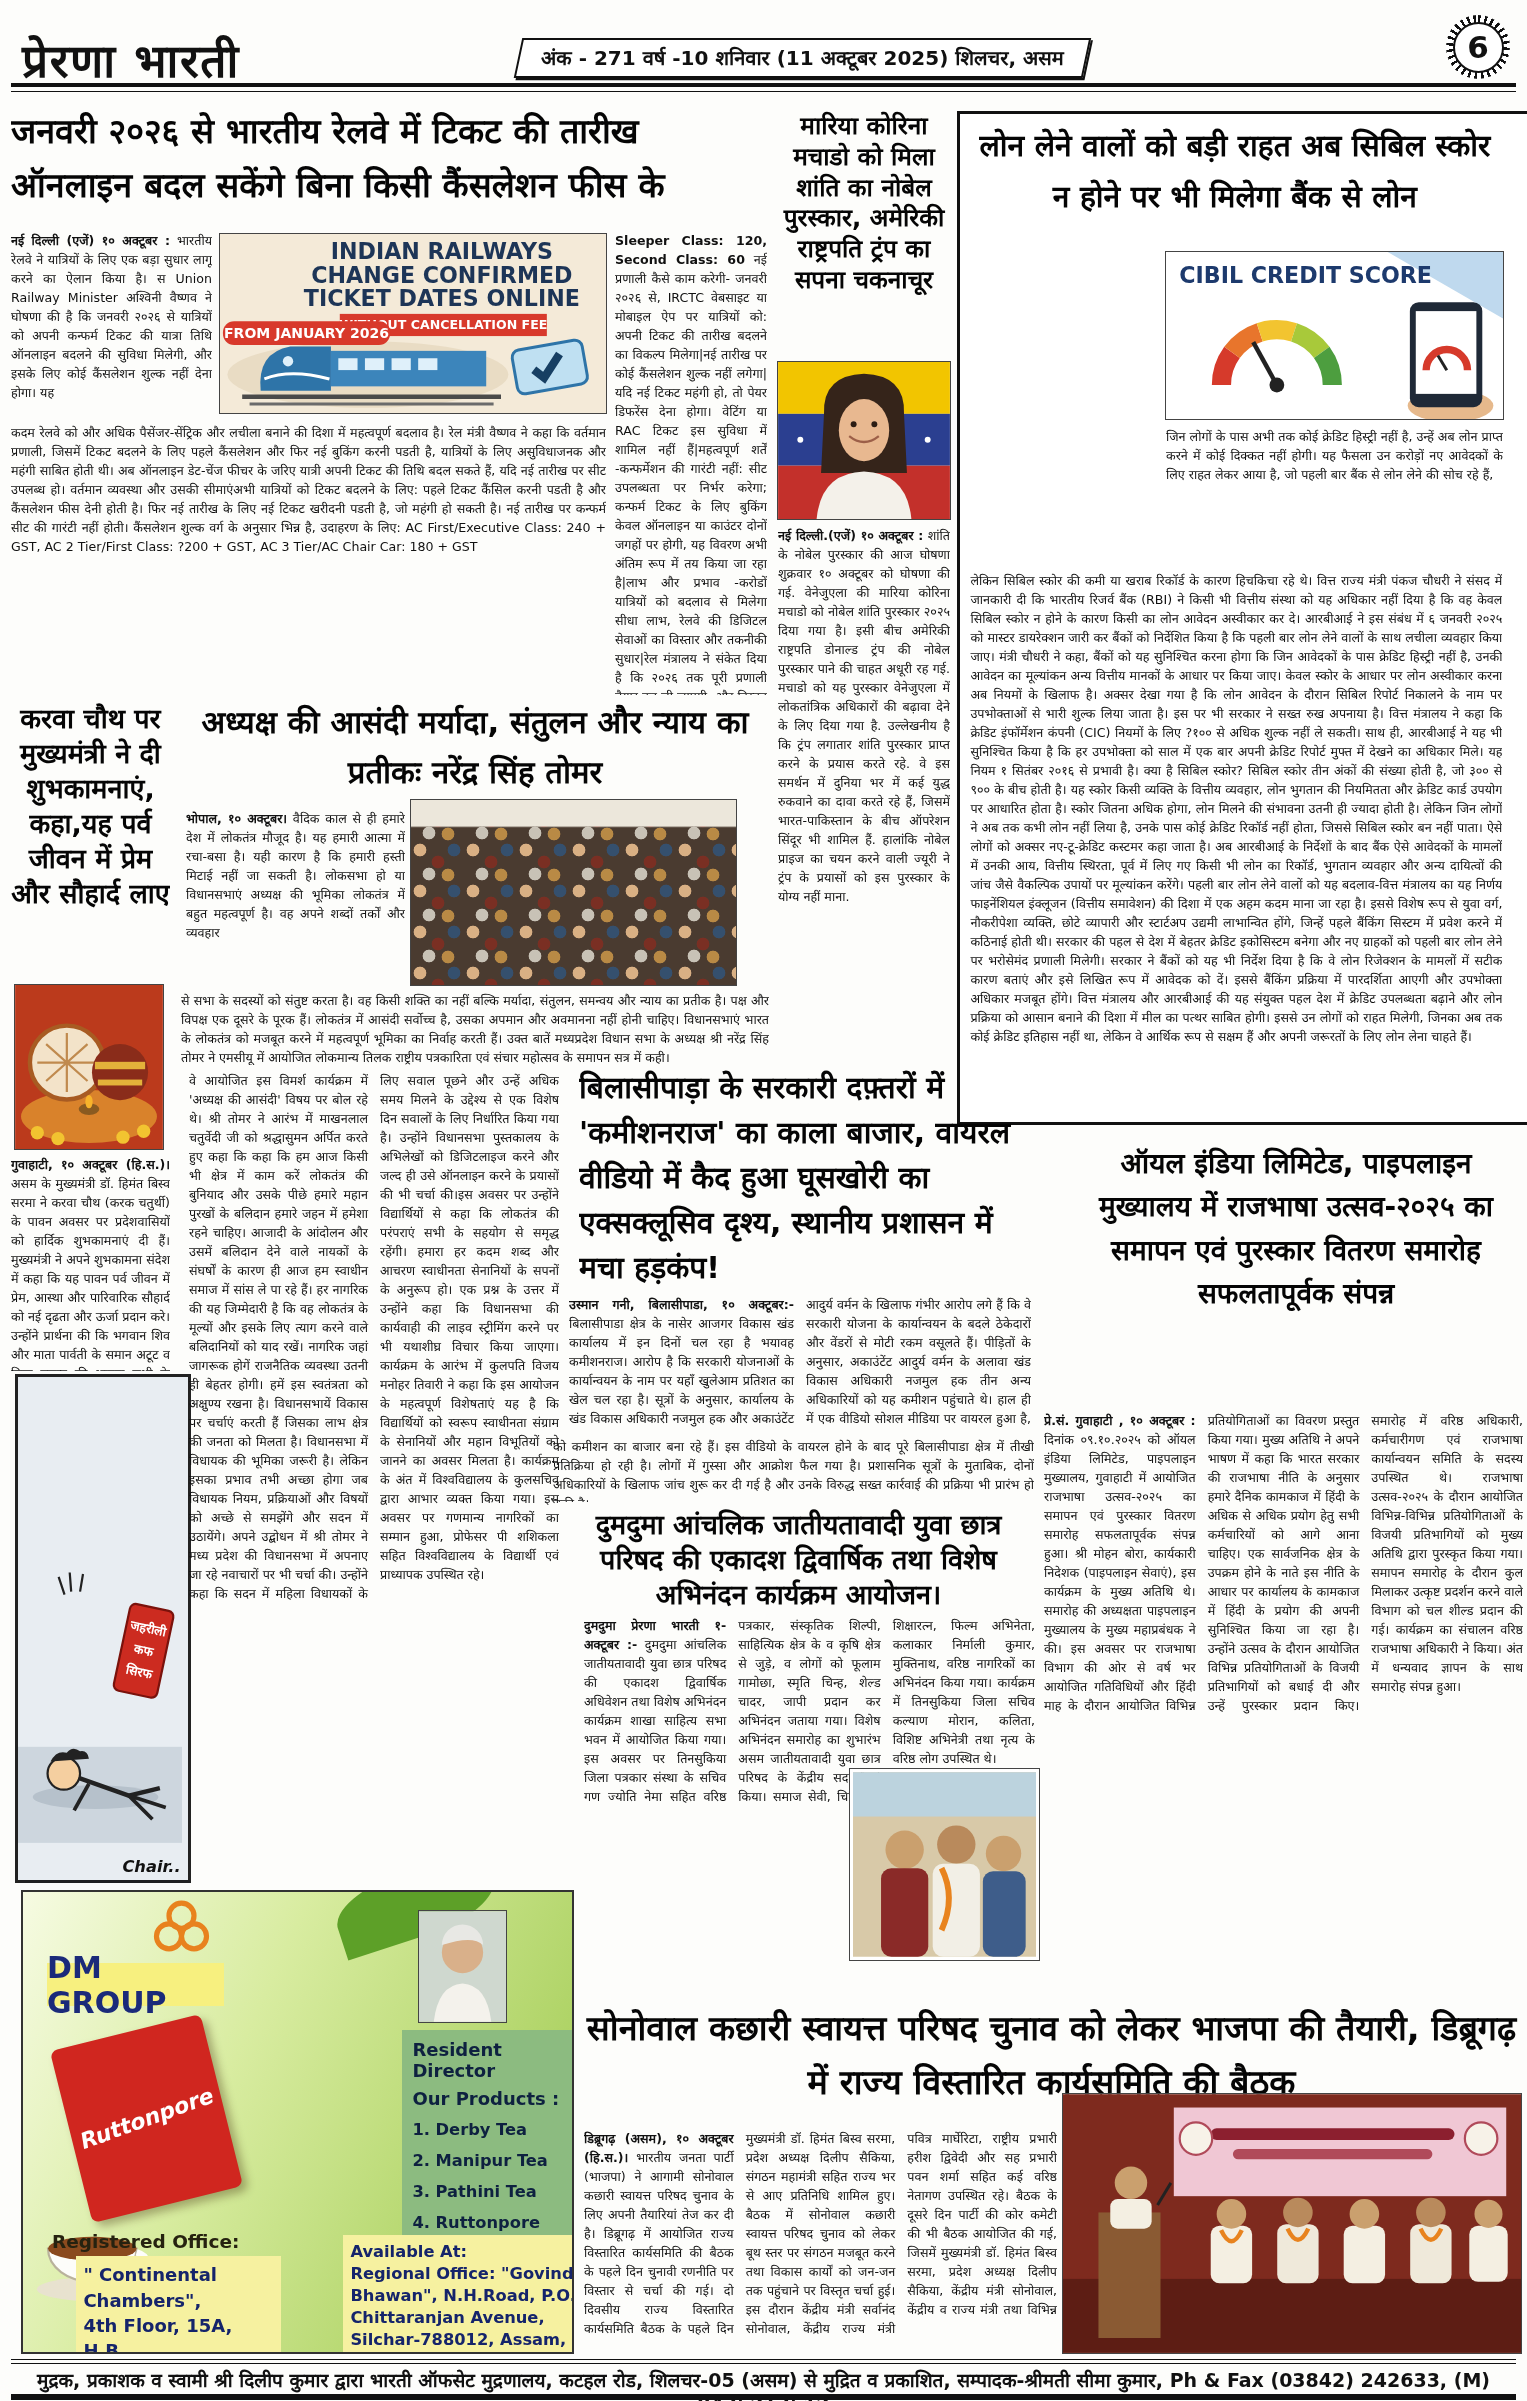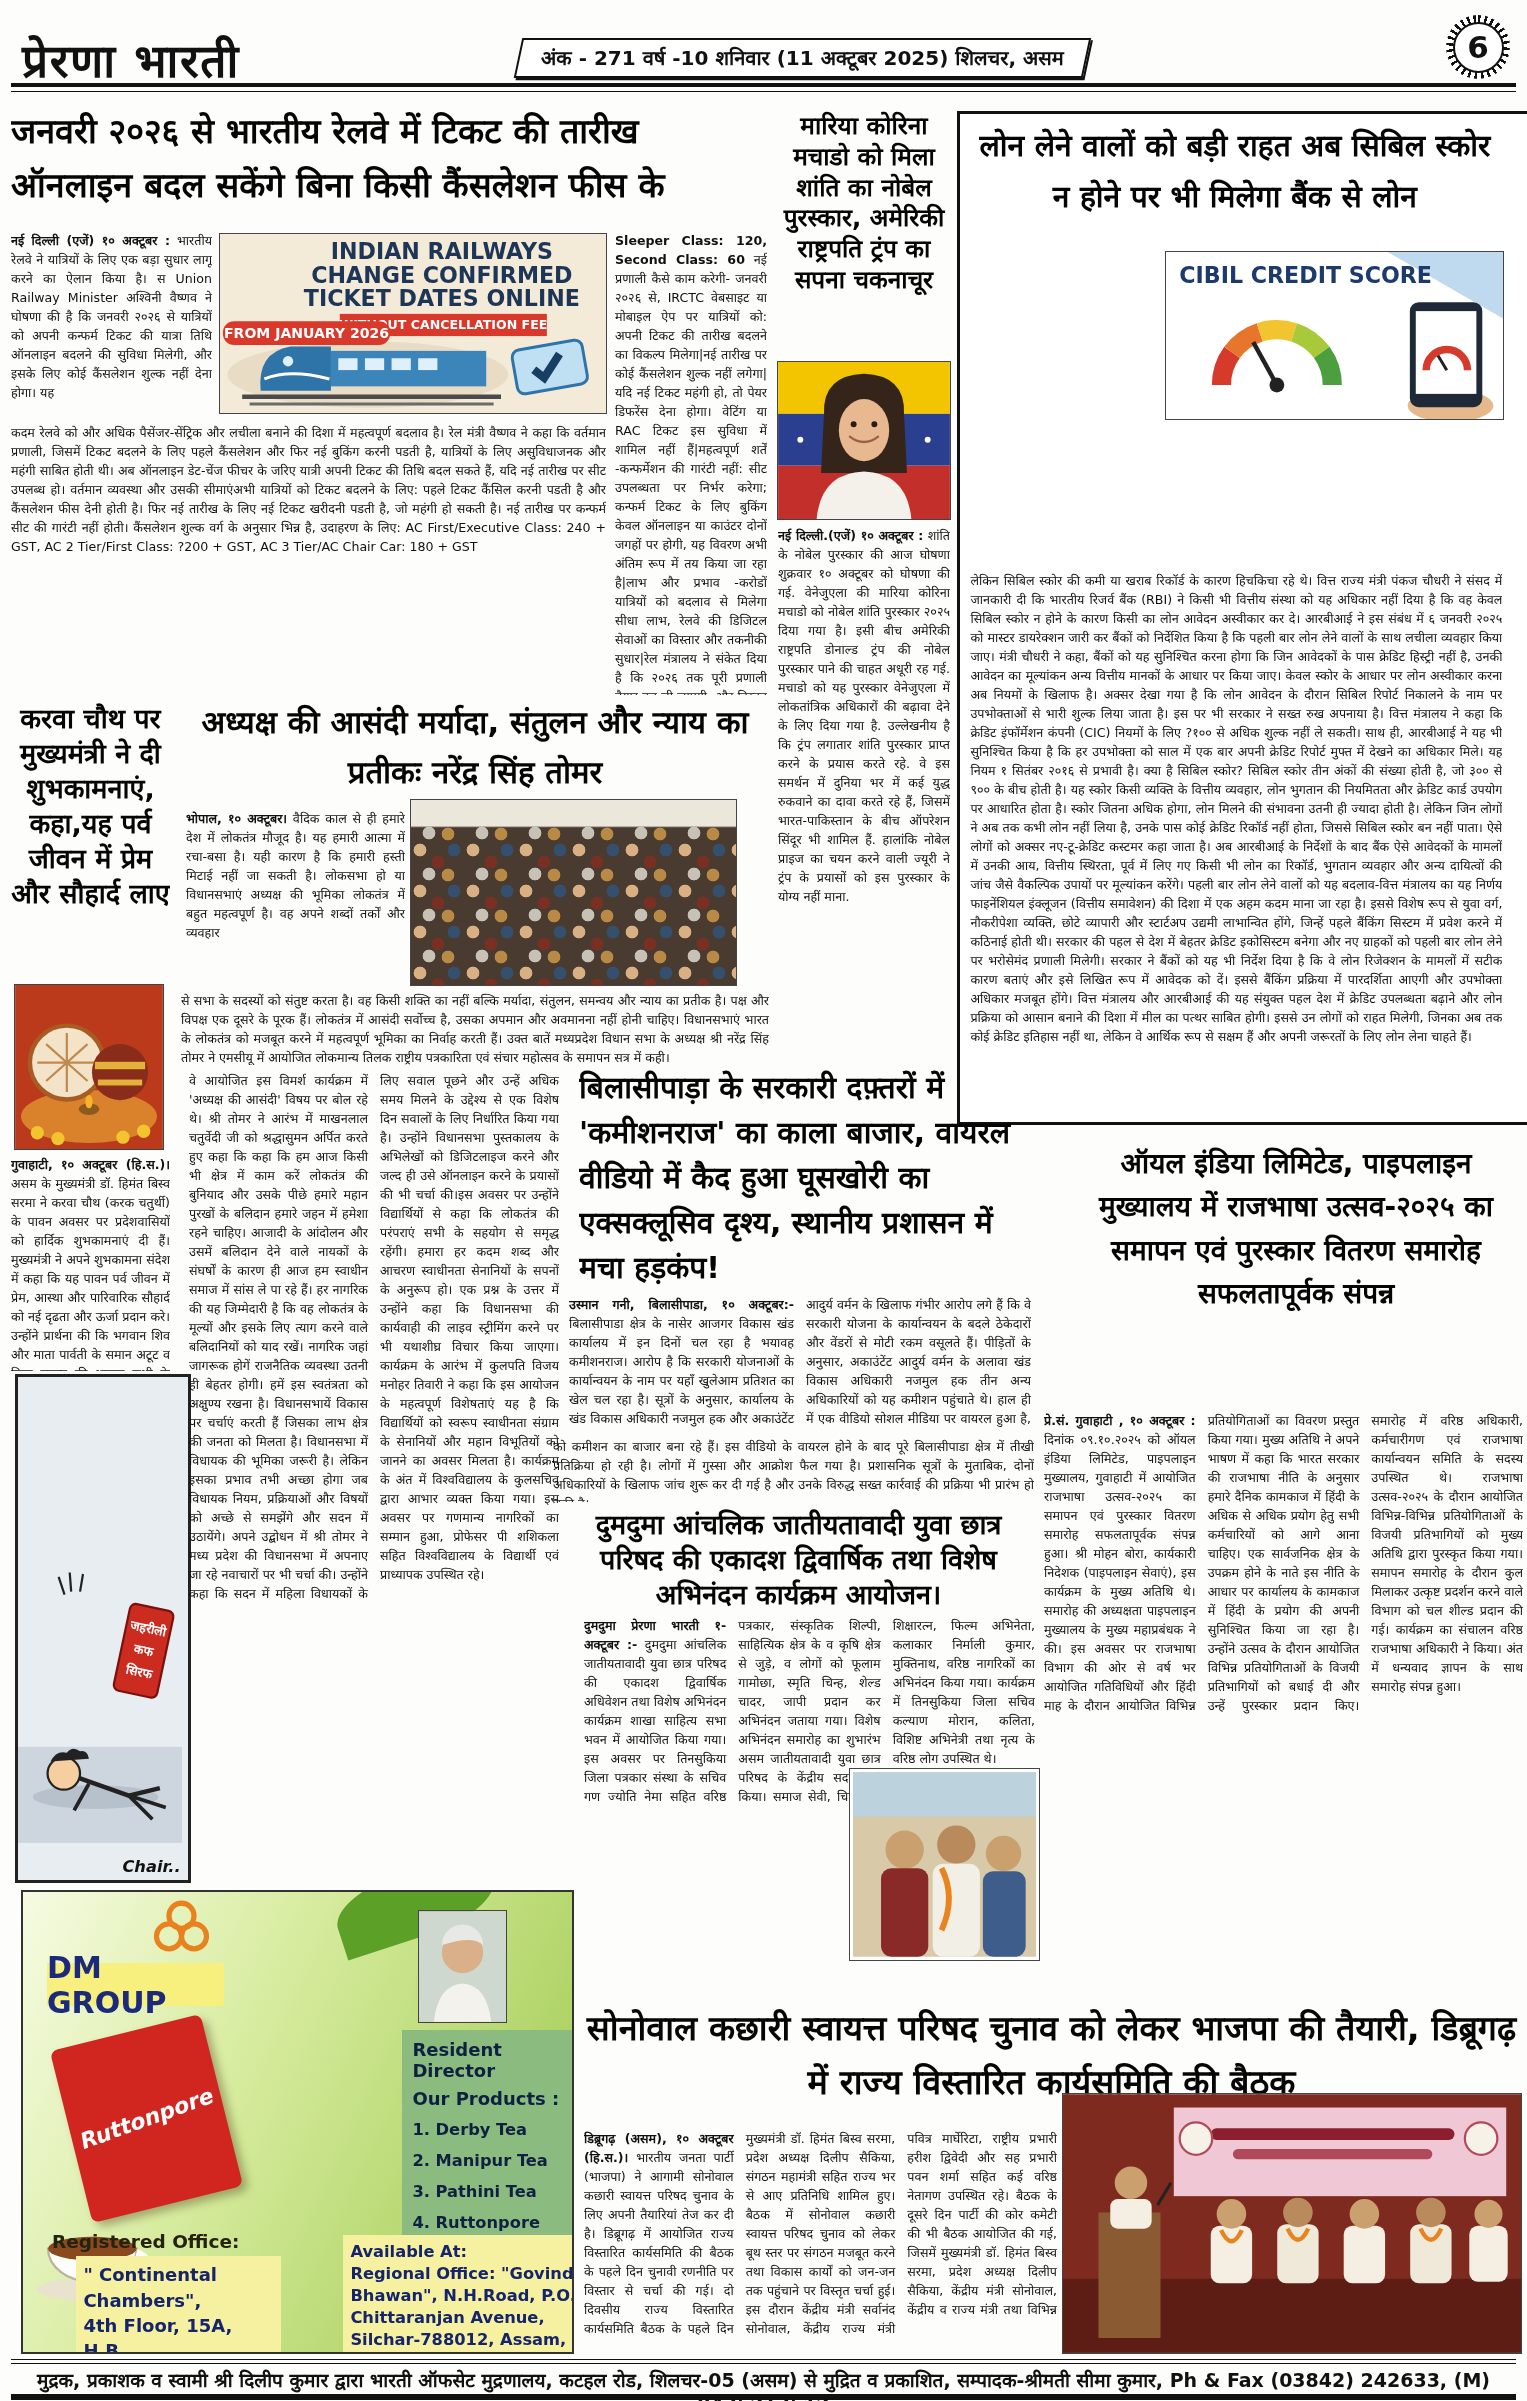--- a/index.html
+++ b/index.html
@@ -122,20 +122,21 @@
         </g>
         <g>
           <ellipse cx="385" cy="208" rx="58" ry="22" fill="#e6b98c"></ellipse>
           <rect x="330" y="68" width="98" height="142" rx="12" fill="#1f2937"></rect>
           <rect x="338" y="80" width="82" height="112" fill="#ffffff"></rect>
           <path d="M352 160 A28 28 0 0 1 408 160" stroke="#d63a2b" stroke-width="10" fill="none"></path>
           <line x1="380" y1="160" x2="368" y2="140" stroke="#222" stroke-width="4"></line>
         </g>
       </svg>
     </div>
+    <p class="abs bd" style="left:206px;top:313px;width:337px;height:138px;margin:0;">जिन लोगों के पास अभी तक कोई क्रेडिट हिस्ट्री नहीं है, उन्हें अब लोन प्राप्त करने में कोई दिक्कत नहीं होगी। यह फैसला उन करोड़ों नए आवेदकों के लिए राहत लेकर आया है, जो पहली बार बैंक से लोन लेने की सोच रहे हैं,</p>
     <p class="abs bd" style="left:10.4px;top:457px;width:532px;height:543px;margin:0;">लेकिन सिबिल स्कोर की कमी या खराब रिकॉर्ड के कारण हिचकिचा रहे थे। वित्त राज्य मंत्री पंकज चौधरी ने संसद में जानकारी दी कि भारतीय रिजर्व बैंक (RBI) ने किसी भी वित्तीय संस्था को यह अधिकार नहीं दिया है कि वह केवल सिबिल स्कोर न होने के कारण किसी का लोन आवेदन अस्वीकार कर दे। आरबीआई ने इस संबंध में ६ जनवरी २०२५ को मास्टर डायरेक्शन जारी कर बैंकों को निर्देशित किया है कि पहली बार लोन लेने वालों के साथ लचीला व्यवहार किया जाए। मंत्री चौधरी ने कहा, बैंकों को यह सुनिश्चित करना होगा कि जिन आवेदकों के पास क्रेडिट हिस्ट्री नहीं है, उनकी आवेदन का मूल्यांकन अन्य वित्तीय मानकों के आधार पर किया जाए। केवल स्कोर के आधार पर लोन अस्वीकार करना अब नियमों के खिलाफ है। अक्सर देखा गया है कि लोन आवेदन के दौरान सिबिल रिपोर्ट निकालने के नाम पर उपभोक्ताओं से भारी शुल्क लिया जाता है। इस पर भी सरकार ने सख्त रुख अपनाया है। वित्त मंत्रालय ने कहा कि क्रेडिट इंफॉर्मेशन कंपनी (CIC) नियमों के लिए ?१०० से अधिक शुल्क नहीं ले सकती। साथ ही, आरबीआई ने यह भी सुनिश्चित किया है कि हर उपभोक्ता को साल में एक बार अपनी क्रेडिट रिपोर्ट मुफ्त में देखने का अधिकार मिले। यह नियम १ सितंबर २०१६ से प्रभावी है। क्या है सिबिल स्कोर? सिबिल स्कोर तीन अंकों की संख्या होती है, जो ३०० से ९०० के बीच होती है। यह स्कोर किसी व्यक्ति के वित्तीय व्यवहार, लोन भुगतान की नियमितता और क्रेडिट कार्ड उपयोग पर आधारित होता है। स्कोर जितना अधिक होगा, लोन मिलने की संभावना उतनी ही ज्यादा होती है। लेकिन जिन लोगों ने अब तक कभी लोन नहीं लिया है, उनके पास कोई क्रेडिट रिकॉर्ड नहीं होता, जिससे सिबिल स्कोर बन नहीं पाता। ऐसे लोगों को अक्सर नए-टू-क्रेडिट कस्टमर कहा जाता है। अब आरबीआई के निर्देशों के बाद बैंक ऐसे आवेदकों के मामलों में उनकी आय, वित्तीय स्थिरता, पूर्व में लिए गए किसी भी लोन का रिकॉर्ड, भुगतान व्यवहार और अन्य दायित्वों की जांच जैसे वैकल्पिक उपायों पर मूल्यांकन करेंगे। पहली बार लोन लेने वालों को यह बदलाव-वित्त मंत्रालय का यह निर्णय फाइनेंशियल इंक्लूजन (वित्तीय समावेशन) की दिशा में एक अहम कदम माना जा रहा है। इससे विशेष रूप से युवा वर्ग, नौकरीपेशा व्यक्ति, छोटे व्यापारी और स्टार्टअप उद्यमी लाभान्वित होंगे, जिन्हें पहले बैंकिंग सिस्टम में प्रवेश करने में कठिनाई होती थी। सरकार की पहल से देश में बेहतर क्रेडिट इकोसिस्टम बनेगा और नए ग्राहकों को पहली बार लोन लेने पर भरोसेमंद प्रणाली मिलेगी। सरकार ने बैंकों को यह भी निर्देश दिया है कि वे लोन रिजेक्शन के मामलों में सटीक कारण बताएं और इसे लिखित रूप में आवेदक को दें। इससे बैंकिंग प्रक्रिया में पारदर्शिता आएगी और उपभोक्ता अधिकार मजबूत होंगे। वित्त मंत्रालय और आरबीआई की यह संयुक्त पहल देश में क्रेडिट उपलब्धता बढ़ाने और लोन प्रक्रिया को आसान बनाने की दिशा में मील का पत्थर साबित होगी। इससे उन लोगों को राहत मिलेगी, जिनका अब तक कोई क्रेडिट इतिहास नहीं था, लेकिन वे आर्थिक रूप से सक्षम हैं और अपनी जरूरतों के लिए लोन लेना चाहते हैं।</p>
   </section>
 
   <section>
     <h2 class="abs hl ctr" style="left:11px;top:701px;width:159px;height:279px;font-size:27px;line-height:1.3;margin:0;">करवा चौथ पर मुख्यमंत्री ने दी शुभकामनाएं, कहा,यह पर्व जीवन में प्रेम और सौहार्द लाए</h2>
     <div class="abs photoframe" style="left:15px;top:985px;width:148px;height:164px;overflow:hidden;">
       <svg width="148" height="164" viewBox="0 0 200 222">
         <rect width="200" height="222" fill="#bb3a1c"></rect>
         <ellipse cx="100" cy="178" rx="92" ry="36" fill="#d9822b"></ellipse>
         <circle cx="70" cy="105" r="50" fill="#f3e3c9" stroke="#a85b22" stroke-width="6"></circle>

